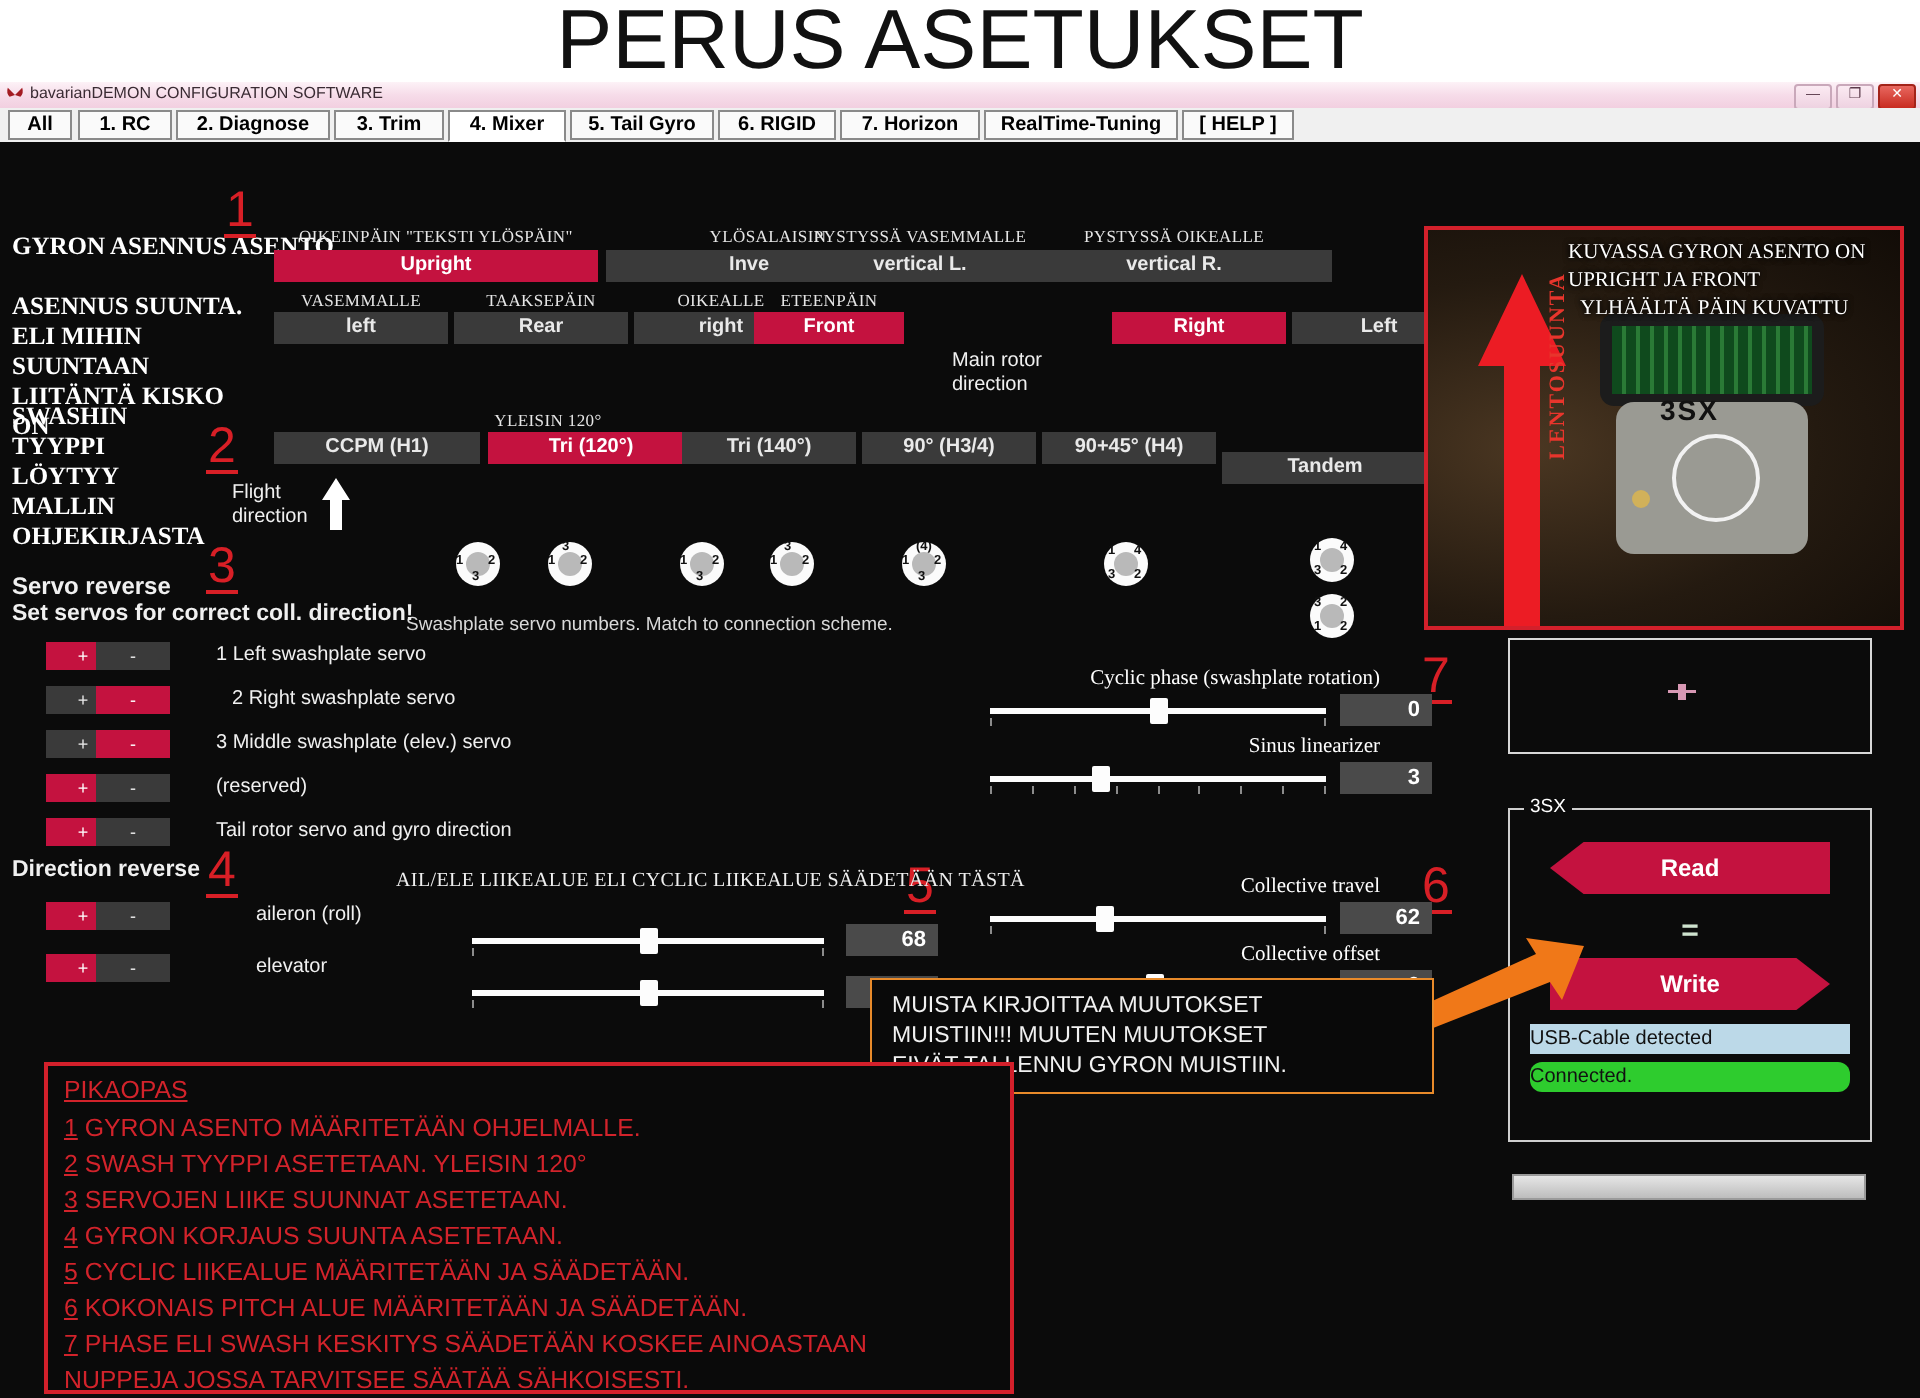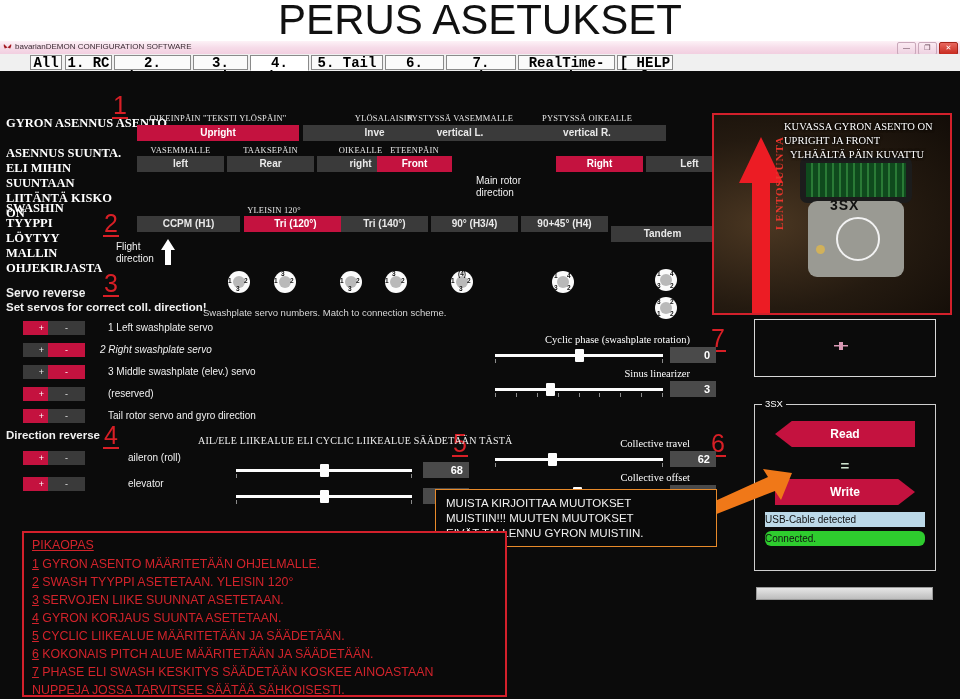--- a/index.html
+++ b/index.html
@@ -22,22 +22,22 @@
   .winbtns{position:absolute;right:2px;top:1px;display:flex;gap:2px;}
   .winbtn{width:17px;height:11px;border:1px solid #c9a8ba;border-radius:2px;
     background:linear-gradient(to bottom,#fbeaf2,#eed2e1);
     font-size:7px;line-height:10px;text-align:center;color:#5a3a4a;}
   .winbtn.close{background:linear-gradient(to bottom,#e8675f,#c82b20);border-color:#a32319;color:#fff;}
 
   
   .tabbar{position:absolute;left:0;top:13px;width:960px;height:17px;
     background:#f0f0f0;border-bottom:1px solid #b9b9b9;}
   .tab{position:absolute;top:1px;height:15px;background:#fafafa;border:1px solid #8a8a8a;
-    font-size:14px;font-weight:bold;color:#000;line-height:14px;text-align:center;
-    font-family:Liberation Mono, monospace;box-sizing:border-box;margin-left:26px;}
+    font-size:10px;font-weight:bold;color:#000;line-height:14px;text-align:center;
+    font-family:Liberation Sans, sans-serif;box-sizing:border-box;}
 
   
   .body{position:absolute;left:0;top:30px;width:960px;height:628px;background:#0b0b0b;}
 
   
   .btn{position:absolute;height:16px;background:#3a3a3a;color:#e9e9e9;
     font-size:10px;font-weight:bold;line-height:16px;text-align:center;
     font-family:"Liberation Sans",sans-serif;box-sizing:border-box;}
   .btn.on{background:#c4123f;color:#ffffff;}
 
@@ -269,21 +269,21 @@
       <div class="whitetxt" style="left:203px;top:236px;font-size:9.5px;color:#d8d8d8;">Swashplate servo numbers. Match to connection scheme.</div>
 
       <div class="whitetxt b" style="left:6px;top:215px;font-size:12px;">Servo reverse</div>
       <div class="whitetxt b" style="left:6px;top:230px;font-size:11.5px;">Set servos for correct coll. direction!</div>
       <div id="servo-reverse-rows">
           <div class="pm on" style="left: 23px; top: 250px;">+</div>
           <div class="pm" style="left: 48px; top: 250px;">-</div>
           <div class="whitetxt" style="left: 108px; top: 251px;">1  Left swashplate servo</div>
           <div class="pm" style="left: 23px; top: 272px;">+</div>
           <div class="pm on" style="left: 48px; top: 272px;">-</div>
-          <div class="whitetxt" style="left: 100px; top: 273px; font-style: italic;">2  Right swashplate servo</div>
+          <div class="whitetxt" style="left: 116px; top: 273px;">2  Right swashplate servo</div>
           <div class="pm" style="left: 23px; top: 294px;">+</div>
           <div class="pm on" style="left: 48px; top: 294px;">-</div>
           <div class="whitetxt" style="left: 108px; top: 295px;">3  Middle swashplate (elev.) servo</div>
           <div class="pm on" style="left: 23px; top: 316px;">+</div>
           <div class="pm" style="left: 48px; top: 316px;">-</div>
           <div class="whitetxt" style="left: 108px; top: 317px;">(reserved)</div>
           <div class="pm on" style="left: 23px; top: 338px;">+</div>
           <div class="pm" style="left: 48px; top: 338px;">-</div>
           <div class="whitetxt" style="left: 108px; top: 339px;">Tail rotor servo and gyro direction</div>
         </div>

